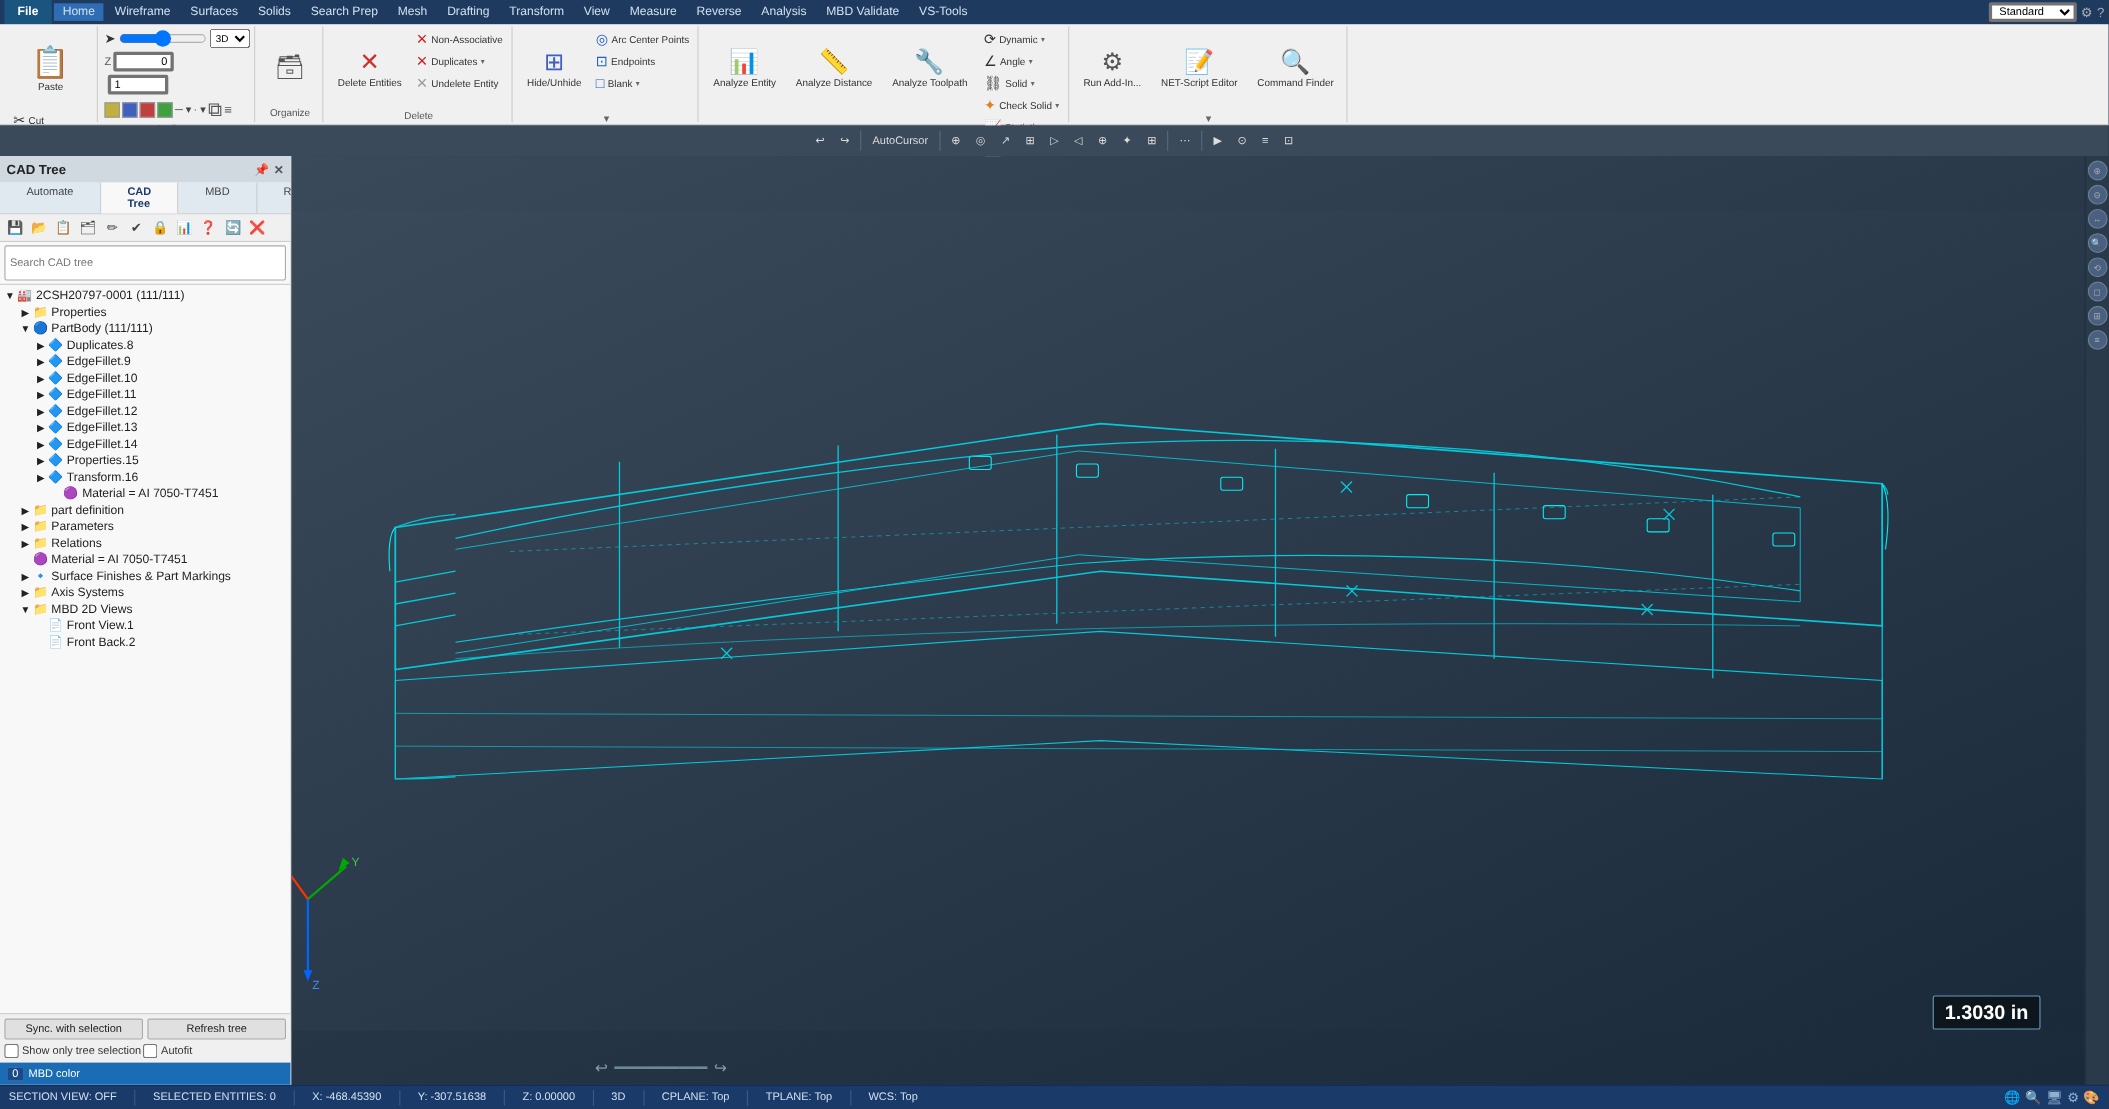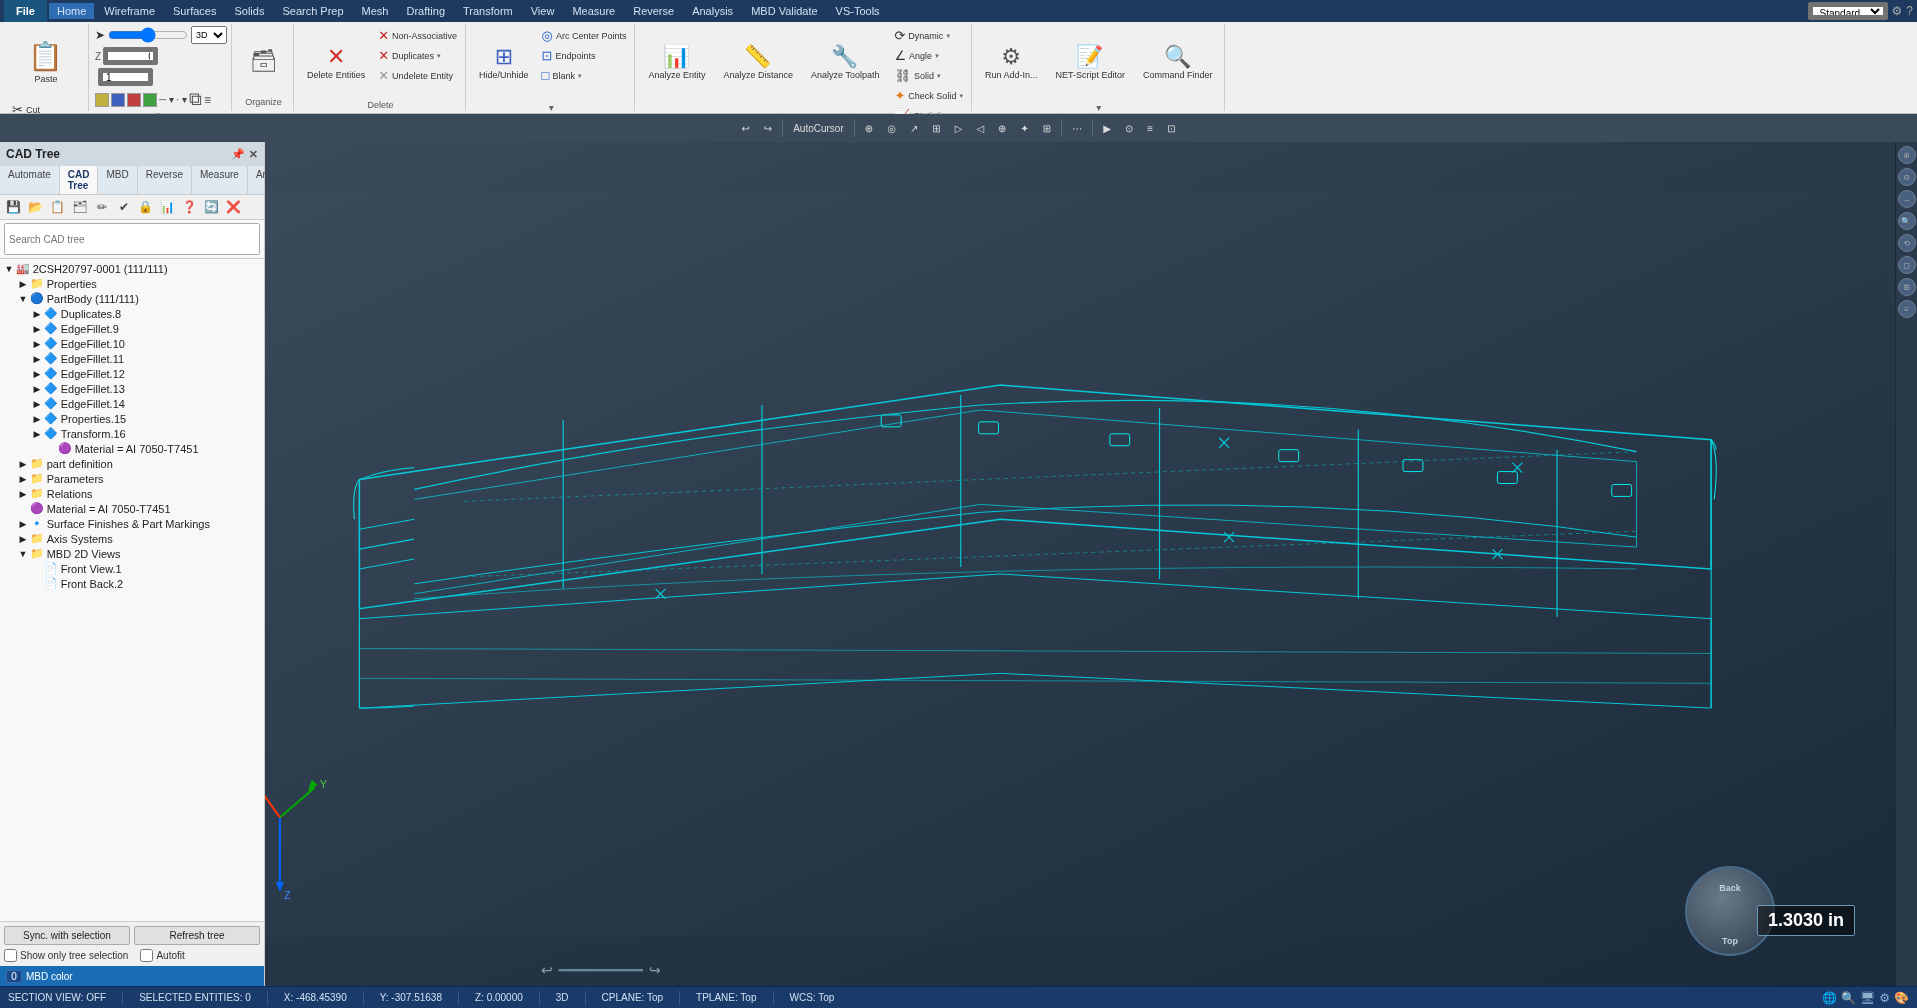--- a/index.html
+++ b/index.html
@@ -9,38 +9,38 @@
     .menu-bar { display: flex; align-items: center; background: #1e3a5f; height: 22px; padding: 0 4px; gap: 2px; }
     .menu-item { padding: 2px 8px; cursor: pointer; color: #d0e0f0; font-size: 11px; }
     .menu-item.home { background: #2e6db4; }
 
     
     .toolbar { display: flex; align-items: stretch; background: #f0f0f0; border-bottom: 1px solid #bbb; height: 92px; padding: 2px 4px; gap: 2px; }
     .toolbar-group { display: flex; flex-direction: column; align-items: center; padding: 2px 4px; border-right: 1px solid #ccc; gap: 2px; min-width: 50px; }
     .toolbar-group-label { font-size: 9px; color: #555; margin-top: auto; padding-bottom: 2px; white-space: nowrap; }
     .toolbar-group-content { display: flex; flex-wrap: wrap; align-items: flex-start; gap: 2px; flex: 1; }
     .tb-btn { display: flex; flex-direction: column; align-items: center; justify-content: center; padding: 2px 4px; cursor: pointer; border: 1px solid transparent; border-radius: 2px; min-width: 36px; font-size: 9px; color: #333; text-align: center; background: transparent; }
-    .tb-input { height: 18px; border: 5px solid #737373; border-radius: 2px; font-size: 10px; padding: 0 3px; width: 70px; background: white; }
+    .tb-input { height: 18px; border: 3px solid #737373; border-radius: 2px; font-size: 10px; padding: 0 3px; width: 70px; background: white; }
 
     
     .command-bar { background: #3a4a5a; height: 28px; display: flex; align-items: center; padding: 0 4px; gap: 2px; justify-content: center; }
     .cmd-btn { padding: 2px 5px; font-size: 10px; cursor: pointer; color: #ddd; border: 1px solid transparent; border-radius: 2px; white-space: nowrap; }
     .cmd-separator { width: 1px; height: 18px; background: #5a6a7a; margin: 0 2px; }
 
     
     .main-area { display: flex; height: calc(1008px - 22px - 92px - 28px - 22px); }
 
     
     .left-panel { width: 265px; background: #f8f8f8; display: flex; flex-direction: column; border-right: 1px solid #ccc; color: #222; }
     .panel-header { background: #d0d8e0; padding: 3px 6px; font-size: 12px; font-weight: bold; display: flex; align-items: center; justify-content: space-between; height: 24px; }
     .panel-header-icons { display: flex; gap: 4px; }
     .panel-header-icon { cursor: pointer; font-size: 11px; color: #555; }
 
     .panel-tabs { display: flex; background: #e0e8f0; border-bottom: 1px solid #ccc; }
-    .panel-tab { padding: 3px 8px; font-size: 10px; cursor: pointer; color: #444; border-right: 1px solid #ccc; }
+    .panel-tab { padding: 3px 24px; font-size: 10px; cursor: pointer; color: #444; border-right: 1px solid #ccc; }
     .panel-tab.active { background: #f8f8f8; font-weight: bold; color: #1a3a6a; }
 
     .panel-toolbar { display: flex; align-items: center; gap: 2px; padding: 2px 4px; background: #f0f0f0; border-bottom: 1px solid #ccc; flex-wrap: wrap; }
     .panel-tb-btn { width: 20px; height: 20px; display: flex; align-items: center; justify-content: center; cursor: pointer; border: 1px solid transparent; border-radius: 2px; font-size: 12px; color: #444; }
     .panel-tb-btn.red { color: #cc0000; }
     .panel-tb-btn.green { color: #007700; }
 
     .search-box { padding: 3px 4px; border-bottom: 1px solid #ccc; }
     .search-input { width: 100%; height: 32px; border: 1px solid #aaa; border-radius: 2px; font-size: 10px; padding: 0 4px; }
 
@@ -53,21 +53,21 @@
     .tree-icon.part { color: #20a820; }
     .tree-icon.feature { color: #6080c0; }
     .tree-icon.material { color: #8060a0; }
     .tree-icon.surface { color: #20a0c0; }
     .tree-icon.view { color: #2060a0; }
     .tree-label { font-size: 11px; color: #222; }
 
     .panel-bottom { border-top: 1px solid #ccc; padding: 4px; background: #f0f0f0; }
     .panel-btn-row { display: flex; gap: 4px; margin-bottom: 4px; }
     .panel-btn { flex: 1; padding: 3px 6px; font-size: 10px; background: #e0e0e0; border: 1px solid #aaa; border-radius: 2px; cursor: pointer; text-align: center; color: #222; }
-    .panel-check-row { display: flex; align-items: flex-end; gap: 12px; font-size: 10px; color: #333; }
+    .panel-check-row { display: flex; align-items: flex-end; gap: 2px; font-size: 10px; color: #333; }
     .panel-check-row input[type=checkbox] { margin: 0; }
 
     .panel-footer { background: #1a6db4; color: white; padding: 2px 6px; font-size: 10px; display: flex; align-items: center; gap: 4px; height: 20px; }
     .mbd-badge { background: #1a4a8a; border: 1px solid #3a6aaa; padding: 0 4px; font-size: 10px; min-width: 16px; text-align: center; border-radius: 2px; }
 
     
     .viewport { flex: 1; position: relative; background: linear-gradient(160deg, #3a4a5a 0%, #2a3a4a 40%, #1a2a3a 100%); overflow: hidden; }
 
     
     .cad-svg { position: absolute; top: 0; left: 0; width: 100%; height: 100%; }
@@ -662,26 +662,20 @@
         <line x1="0" y1="0" x2="35" y2="-30" stroke="#00aa00" stroke-width="2"></line>
         <polygon points="38,-33 28,-26 32,-38" fill="#00aa00"></polygon>
         <text x="40" y="-30" fill="#44cc44" font-size="11">Y</text>
 
         <line x1="0" y1="0" x2="-25" y2="-35" stroke="#ff3300" stroke-width="2"></line>
         <polygon points="-27,-38 -20,-30 -30,-26" fill="#ff3300"></polygon>
         <text x="-38" y="-38" fill="#ff5544" font-size="11">X</text>
       </g>
     </svg>
 
-    <div class="coord-viewer">
-      <div class="coord-sphere">
-        <span class="coord-label back">Back</span>
-        <span class="coord-label top">Top</span>
-      </div>
-    </div>
 
     <div class="measurement">
       <span>1.3030 in</span>
     </div>
 
     <div class="nav-row">
       <span class="nav-icon">↩</span>
       <span style="color:#6a8a9a; font-size:14px; cursor:pointer; margin: 0 4px;">━━━━━━━━━━</span>
       <span class="nav-icon">↪</span>
     </div>

